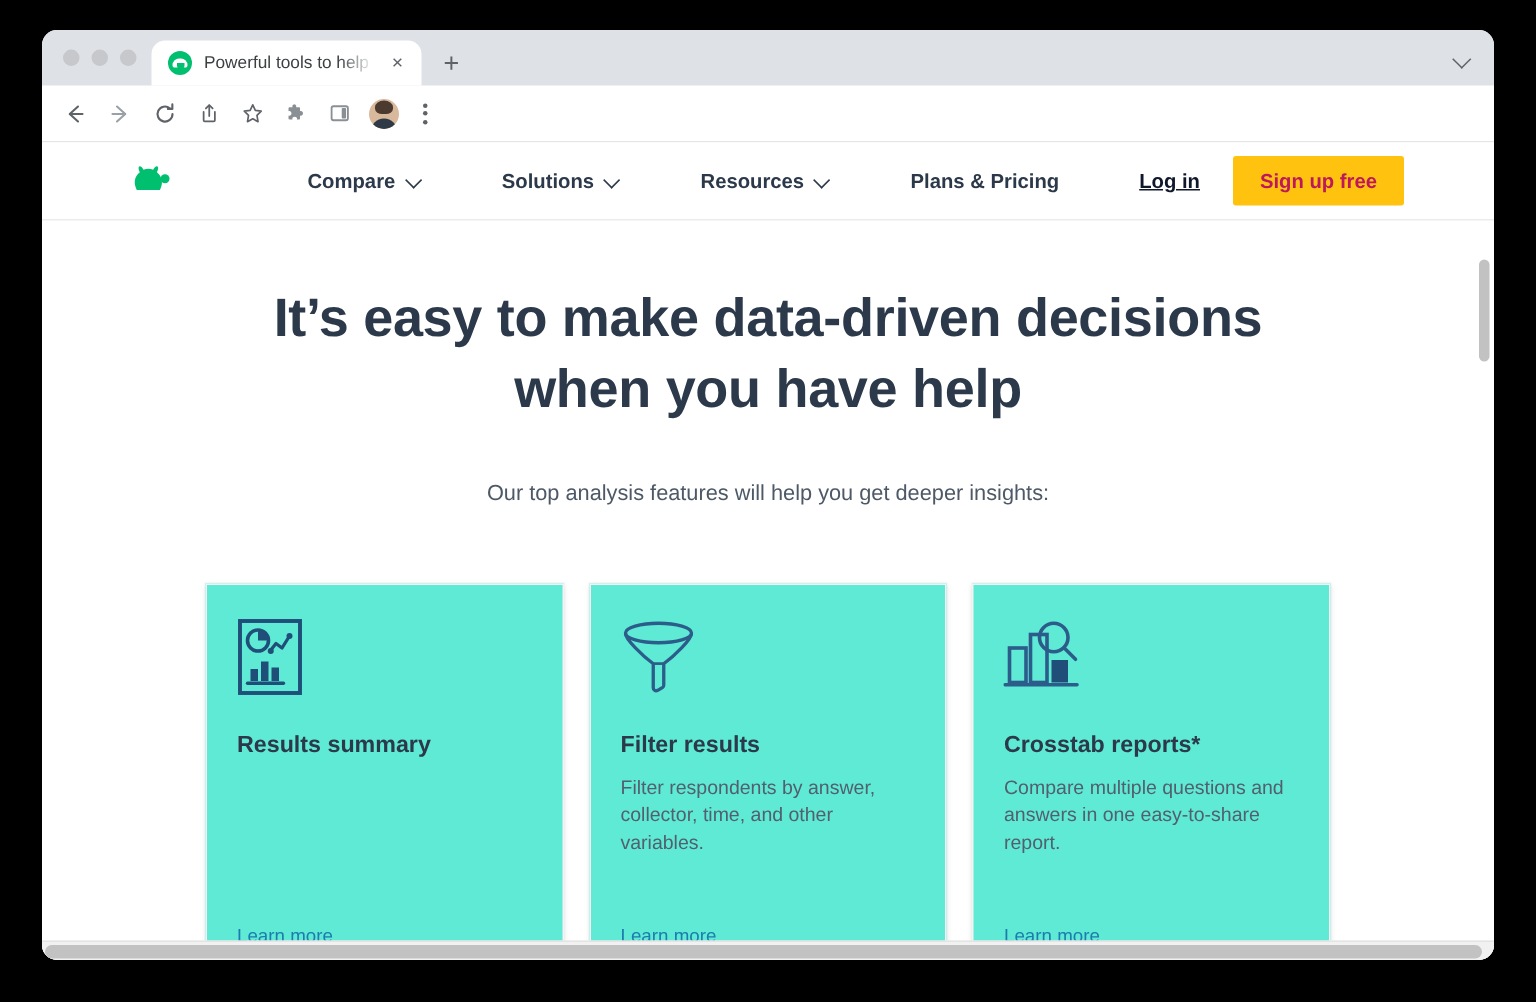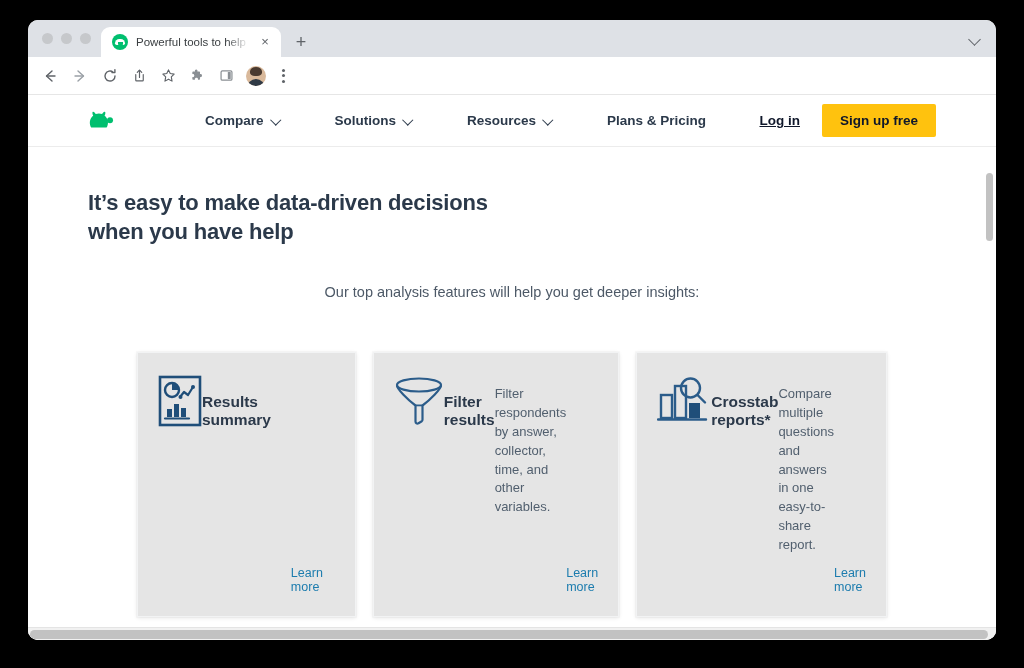--- a/index.html
+++ b/index.html
@@ -280,35 +280,36 @@
     align-items: center;
     gap: 22px;
   }
   .login-link {
     font-size: 13.5px;
     font-weight: 700;
     color: #0f172a;
   }
   .signup-btn {
     background: #ffc20e;
-    color: #0f172a;
+    color: #be185d;
     font-size: 13.5px;
     font-weight: 700;
     padding: 9px 18px;
     border: none;
     border-radius: 2px;
     cursor: pointer;
     font-family: "Liberation Sans", sans-serif;
   }
 
   
   .content { padding: 0 60px; }
 
   .headline {
-    font-size: 22px;
+    text-align: center;
+    font-size: 36px;
     font-weight: 700;
     color: #2b394a;
     line-height: 1.3;
     margin-top: 42px;
     letter-spacing: -0.2px;
   }
   .subhead {
     text-align: center;
     font-size: 14.5px;
     color: #4d5967;
@@ -316,27 +317,27 @@
   }
 
   .cards {
     display: flex;
     gap: 17px;
     margin-top: 52px;
     padding: 0 49px;
   }
   .card {
     flex: 1 1 0;
-    background: #e5e5e5;
+    background: #5eead4;
     border: 1px solid #f2f3f4;
     box-shadow: 0 1px 4px rgba(0,0,0,0.10), 0 0 0 1px rgba(0,0,0,0.02);
     padding: 22px 20px 0 20px;
     height: 265px;
     display: flex;
-    flex-direction: row;
+    flex-direction: column;
   }
   .card-icon {
     height: 58px;
     display: flex;
     align-items: flex-start;
   }
   .card-title {
     font-size: 15.5px;
     font-weight: 700;
     color: #2b394a;

